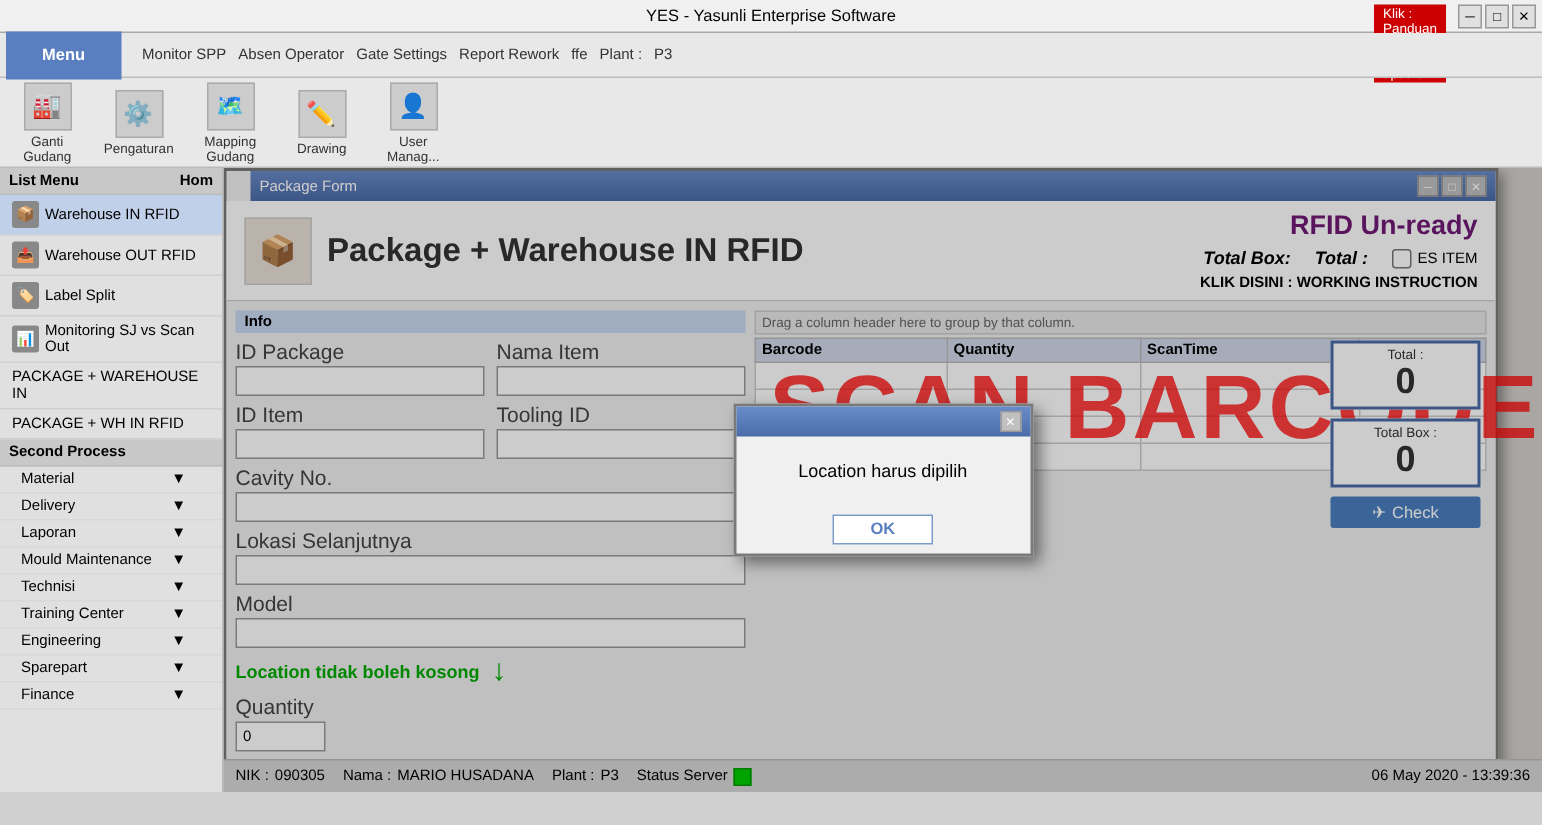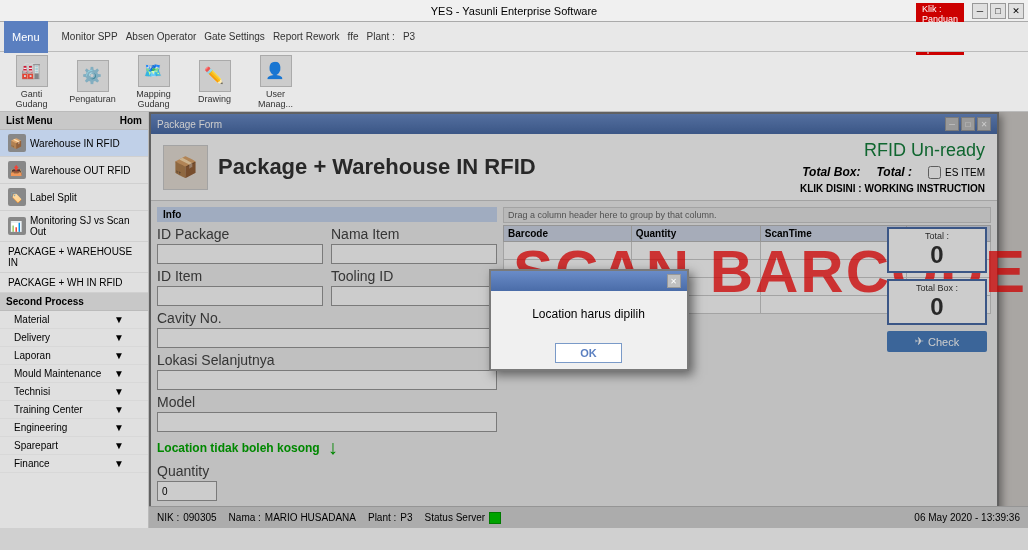--- a/index.html
+++ b/index.html
@@ -48,24 +48,25 @@
       align-items: center;
       padding: 0 4px;
       border-bottom: 1px solid #bbb;
       gap: 4px;
       position: relative;
     }
     .toolbar-menu-btn {
       background: #5a7fc0;
       color: white;
       border: none;
-      padding: 2px 8px;
+      padding: 2px 24px;
       font-size: 11px;
       cursor: pointer;
       height: 32px;
+      font-weight: bold;
     }
     .toolbar-nav {
       display: flex;
       gap: 8px;
       font-size: 10px;
       color: #333;
       flex: 1;
       margin-left: 10px;
     }
     .toolbar-nav span {
@@ -182,20 +183,21 @@
       box-shadow: 3px 3px 8px rgba(0,0,0,0.4);
     }
     .window-titlebar {
       background: linear-gradient(to bottom, #6a8cc8, #4a6ca8);
       color: white;
       padding: 3px 6px;
       font-size: 10px;
       display: flex;
       align-items: center;
       justify-content: space-between;
+      margin-left: 16px;
     }
     .window-controls {
       display: flex; gap: 2px;
     }
     .win-btn {
       width: 14px; height: 14px;
       background: #c0c0c0;
       border: 1px solid #999;
       font-size: 8px;
       cursor: pointer;
@@ -222,23 +224,23 @@
       border: 1px solid #ccc;
       display: flex; align-items: center; justify-content: center;
       font-size: 20px;
     }
     .form-title-text {
       font-size: 22px;
       font-weight: bold;
       color: #333;
     }
     .rfid-status {
-      color: #15803d;
+      color: #701a75;
       font-size: 18px;
-      font-weight: normal;
+      font-weight: bold;
     }
     .total-label {
       font-size: 12px;
       font-weight: bold;
       font-style: italic;
     }
     .es-item-check {
       display: flex;
       align-items: center;
       gap: 4px;

